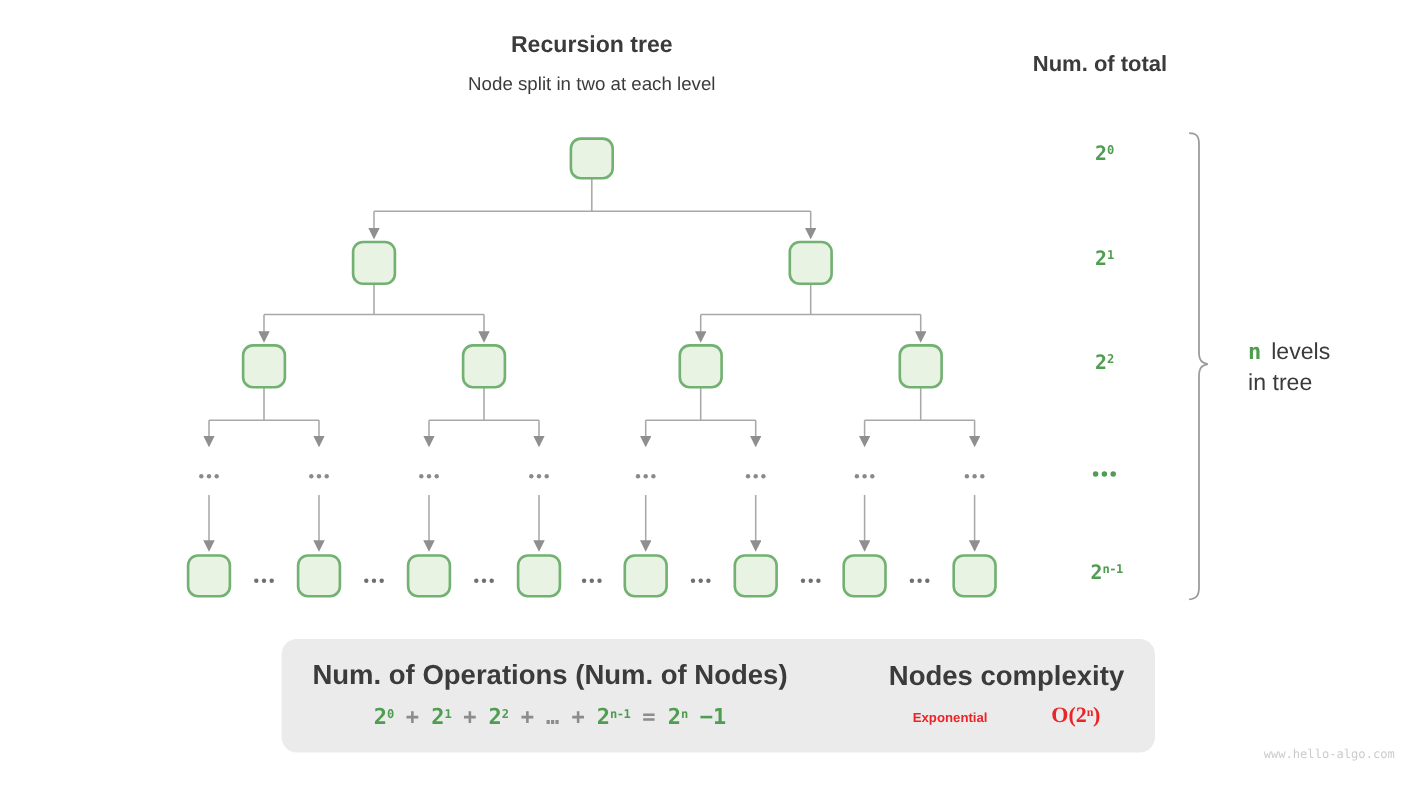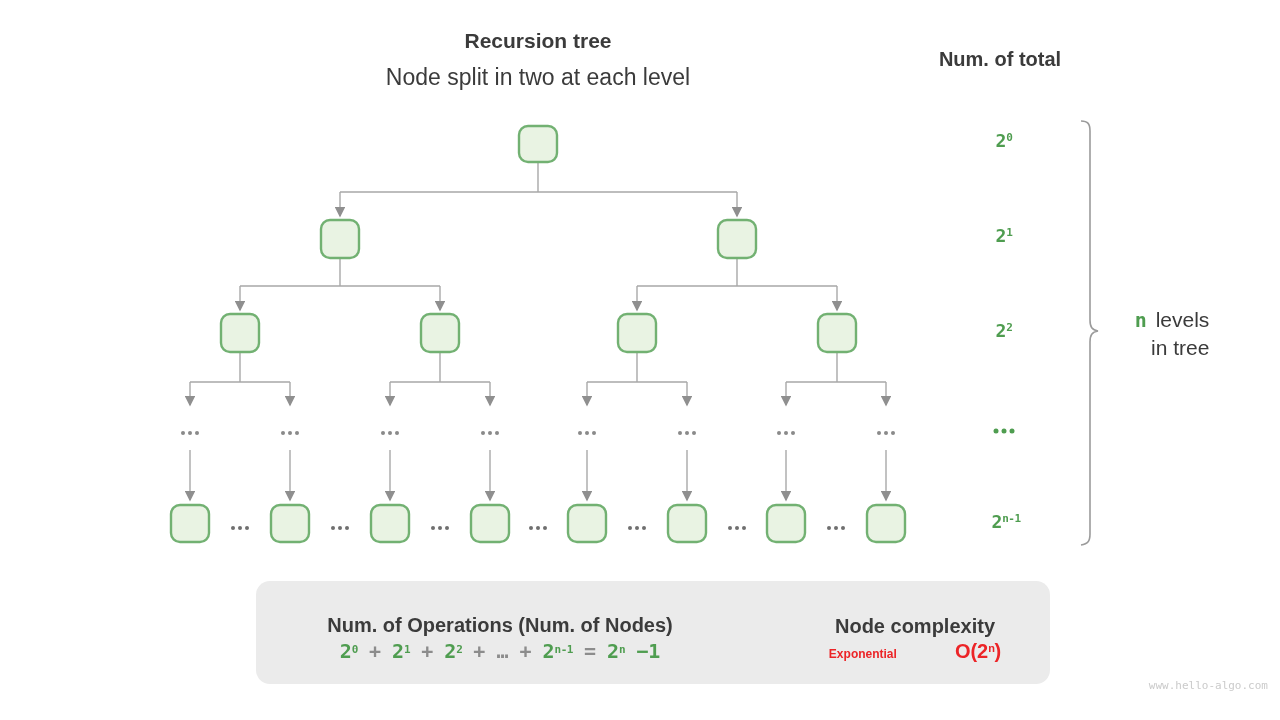--- a/index.html
+++ b/index.html
@@ -9,44 +9,44 @@
   }
   html,body{margin:0;padding:0;background:#fff;}
   #canvas{
     position:relative;width:1280px;height:720px;background:#fff;overflow:hidden;
     font-family:"Liberation Sans",sans-serif;color:var(--dark);padding-left:36px;
   }
   .abs{position:absolute;}
   .ctr{transform:translate(-50%,-50%);}
   
   .title{font-size:21px;font-weight:bold;white-space:nowrap;text-align:center;}
-  .subtitle{font-size:23px;font-weight:normal;white-space:nowrap;text-align:left;}
+  .subtitle{font-size:17px;font-weight:normal;white-space:nowrap;text-align:left;}
   .right-header{font-size:20px;font-weight:bold;text-align:center;line-height:29px;white-space:nowrap;}
   
   .mathlbl{font-family:"DejaVu Sans Mono",monospace;font-weight:bold;color:var(--green);
            font-size:18px;white-space:nowrap;}
   .mathlbl .sup, .tok .sup, .bigo .sup{font-size:11px;vertical-align:0.5em;letter-spacing:-0.5px;}
   
   .dots{display:flex;gap:3px;align-items:center;}
   .dots i{display:block;width:4px;height:4px;border-radius:50%;background:#8a8a8a;}
   .dots.dark i{background:#6f6f6f;}
   .dots.green i{background:var(--green);width:5px;height:5px;}
   
-  .brace-label{text-align:right;font-size:21px;line-height:28px;white-space:nowrap;color:var(--dark);}
+  .brace-label{text-align:left;font-size:21px;line-height:28px;white-space:nowrap;color:var(--dark);}
   .brace-label .nvar{font-family:"DejaVu Sans Mono",monospace;font-weight:bold;color:var(--green);font-size:20px;margin-right:9px;}
   
   .summary-box{background:var(--box-bg);border-radius:14px;}
-  .ops-title,.time-title{font-size:20px;font-weight:bold;white-space:nowrap;text-align:center;margin-top:11px;}
+  .ops-title,.time-title{font-size:25px;font-weight:bold;white-space:nowrap;text-align:center;}
   .formula{display:inline-flex;gap:11px;align-items:baseline;white-space:nowrap;}
   .tok{font-family:"DejaVu Sans Mono",monospace;font-weight:bold;font-size:20px;}
   .tok.green{color:var(--green);}
   .tok.gray{color:var(--op-gray);}
   .complexity{display:inline-flex;gap:10px;align-items:baseline;white-space:nowrap;color:var(--red);}
   .complexity .word{font-size:12px;font-weight:bold;}
-  .complexity .bigo{font-family:Liberation Sans, sans-serif;font-weight:bold;font-size:20px;margin-left:48px;}
+  .complexity .bigo{font-family:Liberation Serif, serif;font-weight:bold;font-size:20px;margin-left:48px;}
   .watermark{font-family:"DejaVu Sans Mono",monospace;font-size:11px;color:var(--watermark);white-space:nowrap;}
   
   svg .conn{stroke:var(--line-gray);stroke-width:1.4;fill:none;}
   svg .node{fill:var(--node-fill);stroke:var(--node-border);stroke-width:2.4;}
   svg .brace{stroke:#9b9b9b;stroke-width:1.6;fill:none;}
   svg .blockarrow{fill:#bfbfbf;}
   svg #ah path{fill:var(--arrow-gray);}
 </style>
 </head>
 <body>
@@ -230,20 +230,20 @@
       <span class="tok gray">+</span>
       <span class="tok green">2<span class="sup">2</span></span>
       <span class="tok gray">+</span>
       <span class="tok gray">…</span>
       <span class="tok gray">+</span>
       <span class="tok green">2<span class="sup">n-1</span></span>
       <span class="tok gray">=</span>
       <span class="tok green">2<span class="sup">n</span></span>
       <span class="tok green">−1</span>
     </div>
-  <div class="abs ctr time-title" style="left:915px;top:615px">Node complexity</div>
+  <div class="abs ctr time-title" style="left:915px;top:615px">Nodes complexity</div>
   <div class="abs ctr complexity" style="left:915px;top:651px">
     <span class="word">Exponential</span>
     <span class="bigo"><span>O(2</span><span class="sup">n</span><span>)</span></span>
   </div>
 
   <div class="abs watermark" style="right:48px;top:679px">www.hello-algo.com</div>
 </div>
 
 </body></html>

